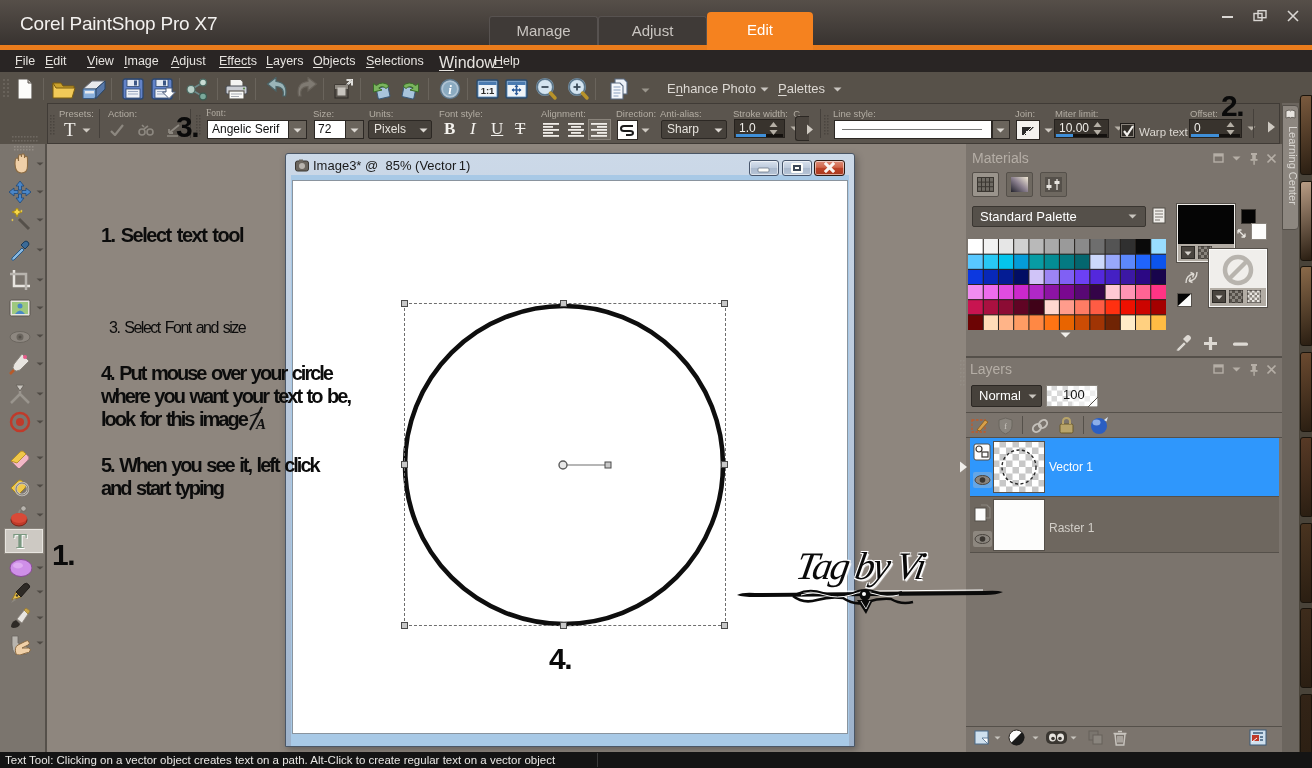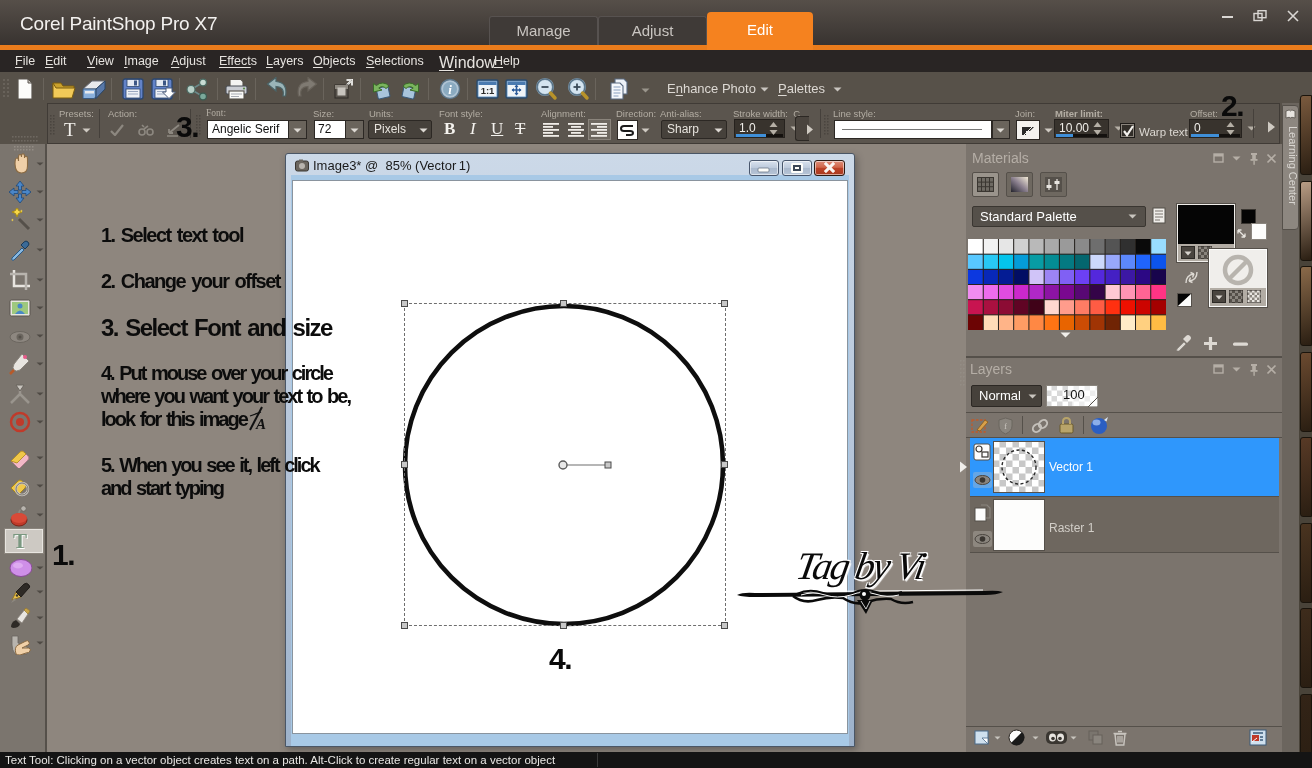--- a/index.html
+++ b/index.html
@@ -354,21 +354,21 @@
     </svg>
 <div class="a" style="left:1015px;color:#b3ada3;font-size:9.5px;top:108px;">Join:</div>
 <div class="a" style="left:1016px;top:120px;width:24px;height:20px;background:#f4f2ef;border:1px solid #2c2824"></div>
 <svg class="a" style="left:1020px;top:123px;" width="17" height="14" viewBox="0 0 17 14">
       <path d="M2 12 L2 4 L14 4 L10 8 L6 8 L6 12 Z" fill="#2a2a2a"></path>
       <path d="M3 13 L13 3" stroke="#f4f2ef" stroke-width="1"></path>
     </svg>
 <svg class="a" style="left:1044px;top:128px;" width="9" height="5" viewBox="0 0 9 5">
       <path d="M0.5 0.5 L4.5 4.5 L8.5 0.5 Z" fill="#cfcac2"></path>
     </svg>
-<div class="a" style="left:1055px;color:#b3ada3;font-size:9.5px;top:108px;font-weight:bold;">Miter limit:</div>
+<div class="a" style="left:1055px;color:#b3ada3;font-size:9.5px;top:108px;">Miter limit:</div>
 <div class="a" style="left:1054px;top:119px;width:55px;height:19px;background:#38332d;border:1px solid #26221e"></div>
 <div class="a" style="left:1059px;top:121px;color:#f0eee9;font-size:12px">10.00</div>
 <div class="a" style="left:1056px;top:134px;width:17px;height:3px;background:#3f8fd8"></div>
 <div class="a" style="left:1073px;top:134px;width:34px;height:3px;background:#14110e"></div>
 <svg class="a" style="left:1093px;top:122px;" width="9" height="13" viewBox="0 0 9 13">
       <path d="M4.5 0 L8.5 5 H0.5 Z" fill="#b5afa5"></path>
       <path d="M4.5 13 L8.5 8 H0.5 Z" fill="#b5afa5"></path>
     </svg>
 <svg class="a" style="left:1114px;top:126px;" width="9" height="5" viewBox="0 0 9 5">
       <path d="M0.5 0.5 L4.5 4.5 L8.5 0.5 Z" fill="#b5afa5"></path>
@@ -1058,22 +1058,21 @@
 <div class="a" style="left:401px;top:622px;width:7px;height:7px;background:#c8c8c8;border:1px solid #4a4a4a;"></div>
 <div class="a" style="left:560px;top:622px;width:7px;height:7px;background:#c8c8c8;border:1px solid #4a4a4a;"></div>
 <div class="a" style="left:721px;top:622px;width:7px;height:7px;background:#c8c8c8;border:1px solid #4a4a4a;"></div>
 <svg class="a" style="left:556px;top:458px;" width="62" height="14" viewBox="0 0 62 14">
       <line x1="7" y1="7" x2="52" y2="7" stroke="#6e6e6e" stroke-width="1.2"></line>
       <circle cx="7" cy="7" r="4" fill="#e8e8e8" stroke="#5a5a5a" stroke-width="1.4"></circle>
       <rect x="49" y="4" width="6" height="6" fill="#c8c8c8" stroke="#4a4a4a"></rect>
     </svg>
 <div class="a" style="left:549px;top:642px;color:#0a0a0a;font-size:30px;font-weight:bold;letter-spacing:-1.5px;z-index:5">4.</div>
 <div class="a" style="left:101px;top:224px;color:#0c0c0c;font-size:20px;font-weight:bold;z-index:30;letter-spacing:-1.5px;word-spacing:2px;line-height:23px;">1. Select text tool</div>
-<div class="a" style="left:101px;top:270px;color:#0c0c0c;font-size:20px;font-weight:bold;z-index:30;letter-spacing:-1.5px;word-spacing:2px;line-height:23px;">2. Change your offset</div>
-<div class="a" style="left:101px;top:316px;color:#0c0c0c;font-size:24px;font-weight:bold;z-index:30;letter-spacing:-1.5px;word-spacing:2px;line-height:23px;">3. Select Font and size</div>
+<div class="a" style="left:109px;top:316px;color:#0c0c0c;font-size:16px;font-weight:normal;z-index:30;letter-spacing:-1.5px;word-spacing:2px;line-height:23px;">3. Select Font and size</div>
 <div class="a" style="left:101px;top:362px;width:262px;color:#0c0c0c;font-size:20px;font-weight:bold;z-index:30;letter-spacing:-1.5px;word-spacing:2px;line-height:23px;letter-spacing:-2px;">4. Put mouse over your circle where you want your text to be, look for this image</div>
 <svg class="a" style="left:247px;top:406px;z-index:30" width="24" height="26" viewBox="0 0 24 26">
       <path d="M15 1 L3 24" stroke="#111" stroke-width="2"></path>
       <path d="M3 10 L14 6" stroke="#111" stroke-width="1.3"></path>
       <text x="9" y="23" font-size="15" font-weight="bold" font-style="italic" fill="#111" font-family="Liberation Serif">A</text>
     </svg>
 <div class="a" style="left:101px;top:454px;width:240px;color:#0c0c0c;font-size:20px;font-weight:bold;z-index:30;letter-spacing:-1.5px;word-spacing:2px;line-height:23px;letter-spacing:-2px;">5. When you see it, left click and start typing</div>
 <div class="a" style="left:52px;top:538px;color:#0a0a0a;font-weight:bold;z-index:31;font-size:30px;letter-spacing:-1.5px;">1.</div>
 <div class="a" style="left:1221px;top:89px;color:#0a0a0a;font-weight:bold;z-index:31;font-size:30px;letter-spacing:-1.5px;">2.</div>
 <div class="a" style="left:176px;top:110px;color:#0a0a0a;font-weight:bold;z-index:31;font-size:30px;letter-spacing:-1.5px;">3.</div>

